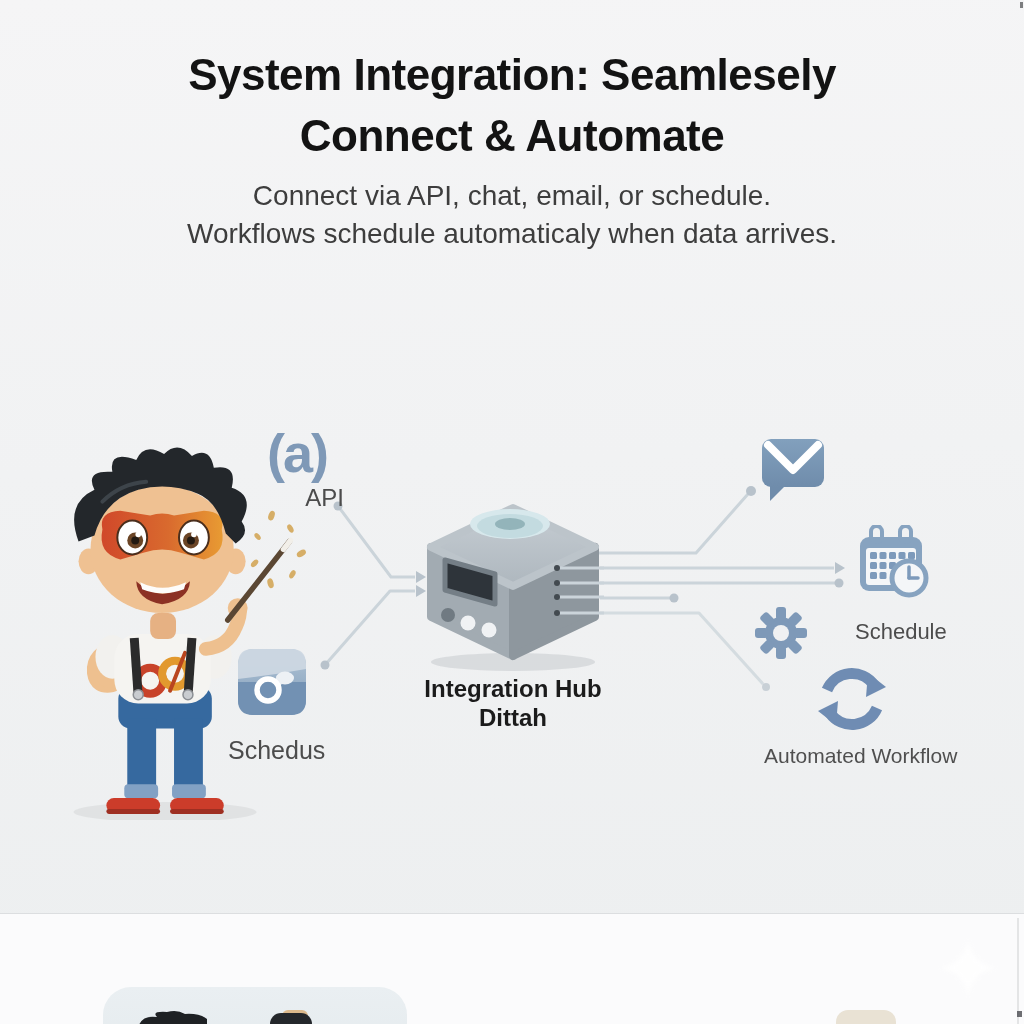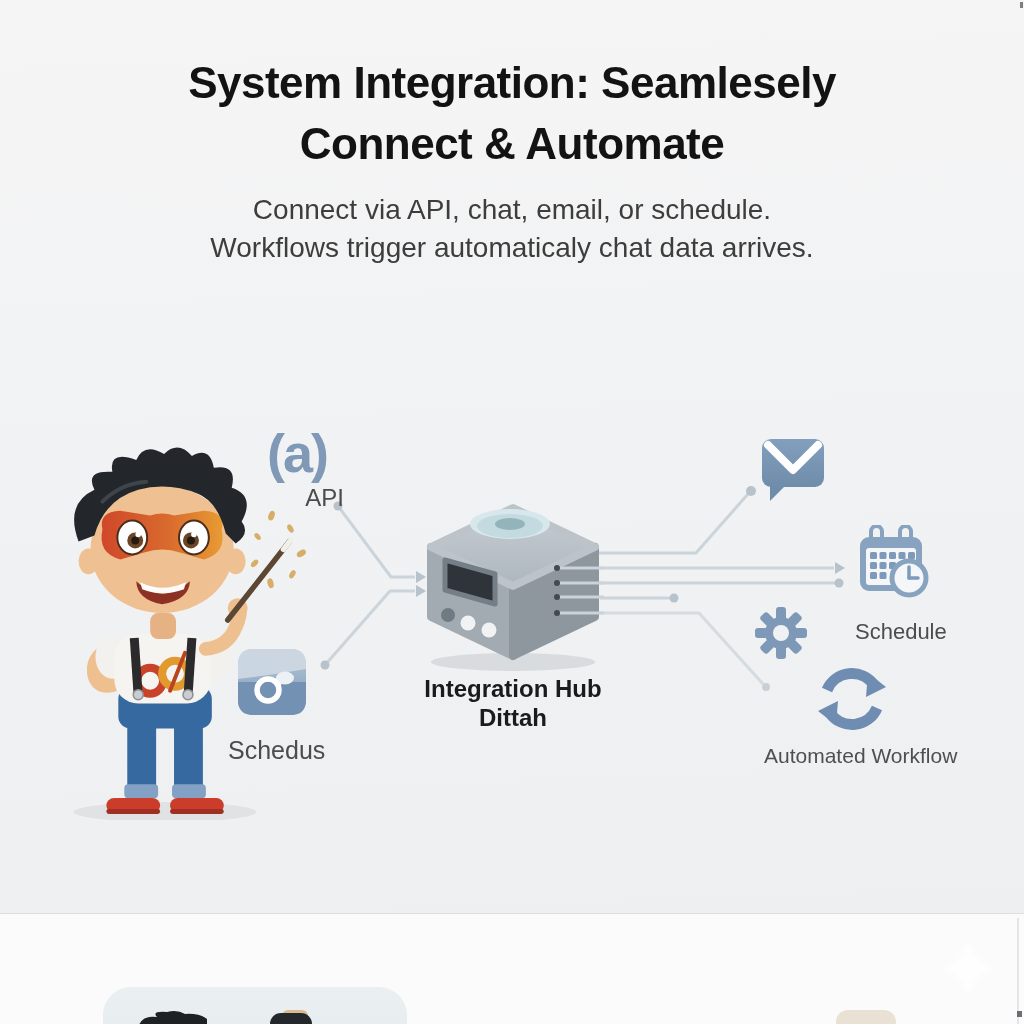--- a/index.html
+++ b/index.html
@@ -1,22 +1,22 @@
 <!DOCTYPE html>
 <html><head>
 <meta charset="utf-8">
 <style>
   html,body{margin:0;padding:0;}
   body{width:1024px;height:1024px;overflow:hidden;font-family:"Liberation Sans","DejaVu Sans",sans-serif;}
   .stage{position:relative;width:1024px;height:1024px;overflow:hidden;
          background:linear-gradient(178deg,#f5f5f6 0%,#f1f2f3 45%,#edeff0 92%);}
   
-  .title{position:absolute;top:52px;left:0;width:1024px;text-align:center;
+  .title{position:absolute;top:44px;left:0;width:1024px;text-align:center;
          font-size:44px;font-weight:700;line-height:61px;letter-spacing:-.5px;color:#131313;z-index:2;}
-  .subtitle{position:absolute;top:191px;left:0;width:1024px;text-align:center;
+  .subtitle{position:absolute;top:177px;left:0;width:1024px;text-align:center;
          font-size:28px;font-weight:400;line-height:38px;color:#3d3d3d;z-index:2;}
   
   .lines-layer{position:absolute;left:0;top:0;width:1024px;height:1024px;z-index:1;}
   .abs{position:absolute;}
   .icon-label{text-align:right;color:#4c4c4c;}
   .api-wrap{left:250px;top:424px;width:94px;text-align:center;z-index:2;}
   .api-glyph{font-size:54px;font-weight:700;color:#7f99b7;line-height:58px;letter-spacing:-2px;}
   .api-label{font-size:24px;margin-top:2px;}
   .schedus-wrap{left:238px;top:649px;width:68px;text-align:center;z-index:2;}
   .schedus-label{font-size:25px;margin-top:17px;white-space:nowrap;margin-left:-10px;width:88px;}
@@ -74,21 +74,21 @@
       <polygon points="835,562 845,568 835,574"></polygon>
     </g>
   </svg>
 
   <div class="title">
     <div>System Integration: Seamlesely</div>
     <div>Connect &amp; Automate</div>
   </div>
   <div class="subtitle">
     <div>Connect via API, chat, email, or schedule.</div>
-    <div>Workflows trigger automaticaly chat data arrives.</div>
+    <div>Workflows schedule automaticaly when data arrives.</div>
   </div>
 
   <svg class="abs character-wrap" viewBox="0 0 260 380">
     <defs>
       <linearGradient id="maskGrad" x1="0" y1="0" x2="1" y2="0">
         <stop offset="0" stop-color="#d0482a"></stop>
           <stop offset=".55" stop-color="#d96a2e"></stop>
         <stop offset="1" stop-color="#e89b33"></stop>
       </linearGradient>
     </defs>

